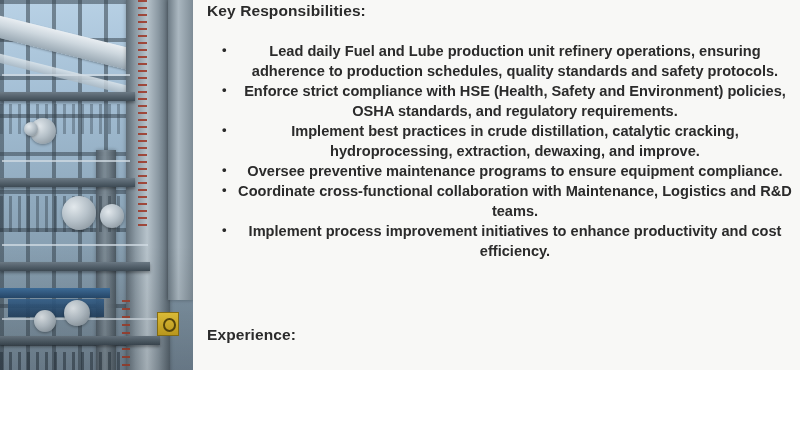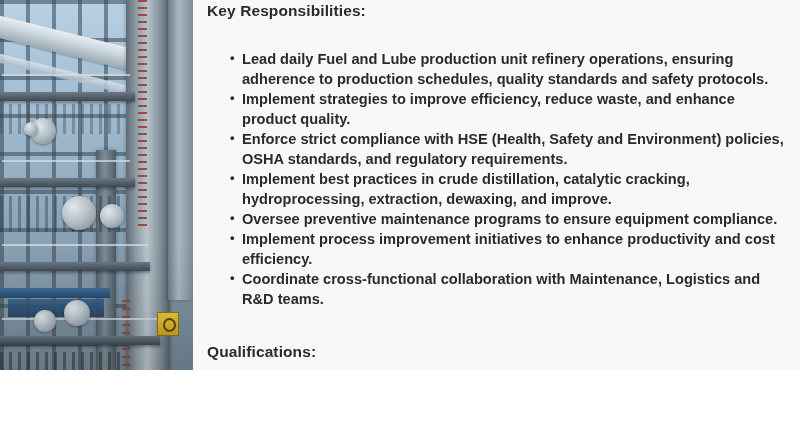--- a/index.html
+++ b/index.html
@@ -200,22 +200,23 @@
   .section-heading {
     font-size: 15.5px;
     font-weight: bold;
     color: #2b2b2b;
     letter-spacing: .1px;
     margin: 0;
     padding: 0 0 0 14px;
   }
   ul.bullets {
     list-style: none;
-    margin: 12px;
+    margin: 4px;
     padding: 0 0 0 25px;
+    text-align: center;
   }
   ul.bullets li {
     position: relative;
     font-size: 14.6px;
     font-weight: bold;
     color: #2b2b2b;
     line-height: 20px;
     padding-left: 12px;
     margin: 0;
   }
@@ -273,31 +274,29 @@
   </div>
 
   <div id="content">
 
     <div class="gap-top"></div>
 
     <h2 class="section-heading">Key Responsibilities:</h2>
     <div class="gap-sm"></div>
     <ul class="bullets">
       <li>Lead daily Fuel and Lube production unit refinery operations, ensuring adherence to production schedules, quality standards and safety protocols.</li>
-      <li>Implement strategies to improve efficiency, reduce waste, and enhance product quality.</li>
       <li>Enforce strict compliance with HSE (Health, Safety and Environment) policies, OSHA standards, and regulatory requirements.</li>
       <li>Implement best practices in crude distillation, catalytic cracking, hydroprocessing, extraction, dewaxing, and improve.</li>
       <li>Oversee preventive maintenance programs to ensure equipment compliance.</li>
+      <li>Coordinate cross-functional collaboration with Maintenance, Logistics and R&amp;D teams.</li>
       <li>Implement process improvement initiatives to enhance productivity and cost efficiency.</li>
-      <li>Coordinate cross-functional collaboration with Maintenance, Logistics and R&amp;D teams.</li>
     </ul>
 
     <div class="gap-md"></div>
 
-    <h2 class="section-heading">Qualifications:</h2>
     <div class="gap-sm"></div>
 
     <div class="gap-md"></div>
 
     <h2 class="section-heading">Experience:</h2>
 
   </div>
 </div>
 
 </body></html>

